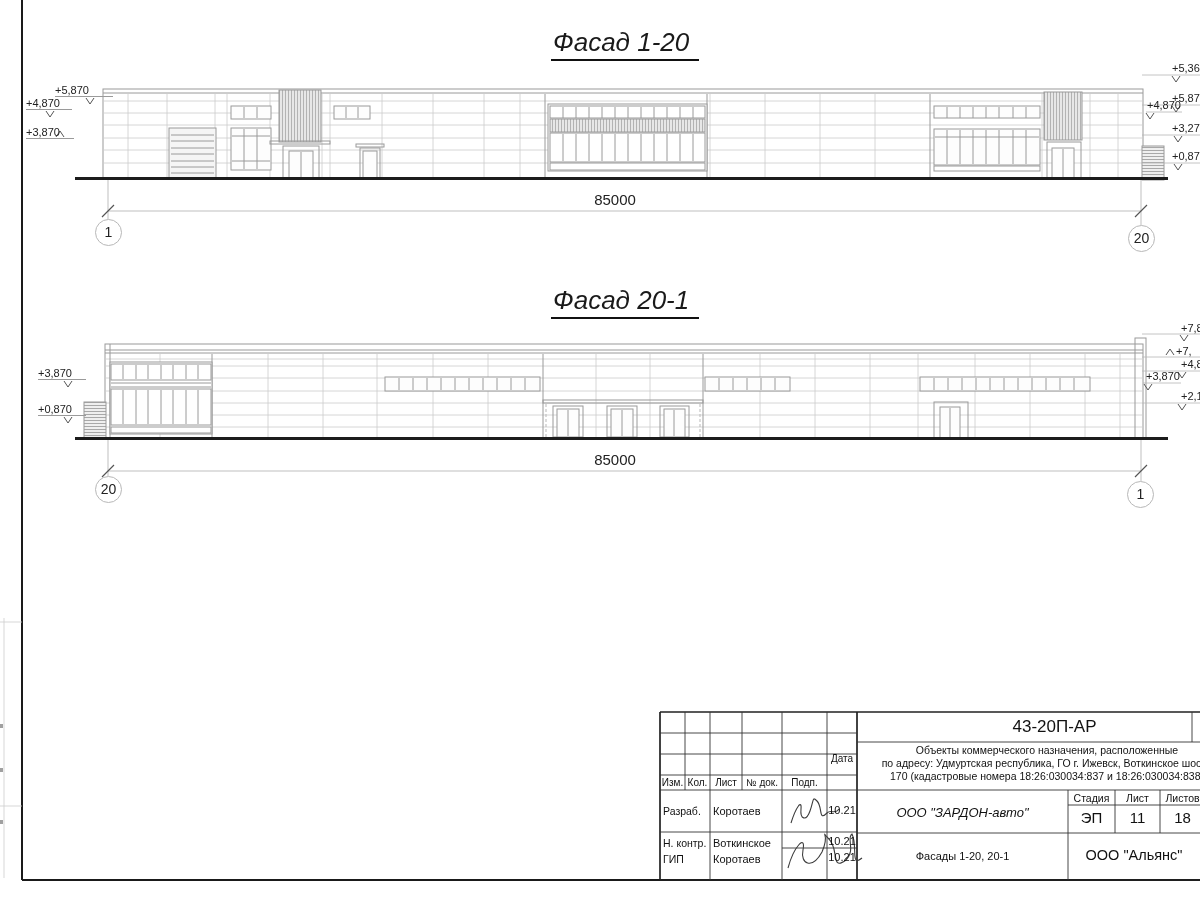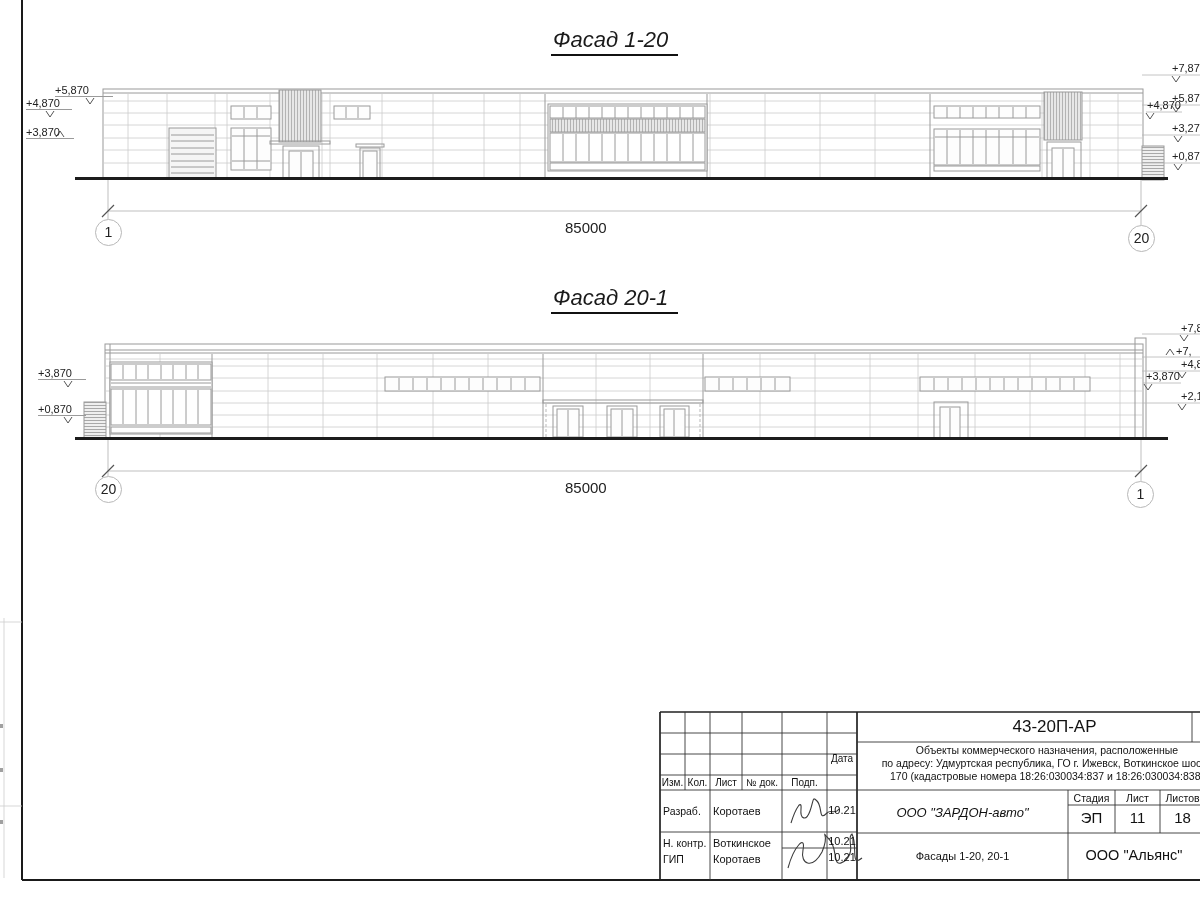--- a/index.html
+++ b/index.html
@@ -1,24 +1,24 @@
 <!DOCTYPE html>
 <html><head>
 <meta charset="utf-8">
 <style>
   html,body{margin:0;padding:0;}
   body{width:1200px;height:900px;overflow:hidden;background:#fff;position:relative;
        font-family:"Liberation Sans",sans-serif;color:#1a1a1a;}
   svg.lines{position:absolute;left:0;top:0;z-index:1;}
   .txt{position:absolute;z-index:2;white-space:nowrap;}
-  .fig-title{font-size:22px;font-style:italic;text-align:right;}
+  .fig-title{font-size:26px;font-style:italic;text-align:right;}
   .fig-title .u{border-bottom:2px solid #111;padding:0 10px 1px 2px;display:inline-block;}
   .elev{font-size:11px;color:#222;}
   .elev .u{border-bottom:1px solid #9a9a9a;display:inline-block;}
-  .dim{font-size:15px;width:100px;color:#222;margin-top:28px;}
+  .dim{font-size:15px;text-align:center;width:100px;color:#222;}
   .bubble{width:25px;height:25px;border:1px solid #b8b8b8;border-radius:50%;text-align:center;
           line-height:25px;font-size:14px;background:#fff;color:#222;z-index:2;position:absolute;}
   .tc{text-align:center;}
   .tb{color:#111;}
 </style>
 </head>
 <body>
 
 <svg class="lines" width="1200" height="900" viewBox="0 0 1200 900">
   <defs>
@@ -151,21 +151,21 @@
     <path d="M788 868 C794 846 806 834 803 850 C800 864 812 870 822 852 C830 834 820 830 828 838 C840 848 830 872 846 860 C856 850 846 838 852 834 C858 846 850 868 862 858"></path>
   </g>
 </svg>
 
 <div class="txt fig-title" style="left:551px;top:27px">
   <span class="u">Фасад 1-20</span>
 </div>
 <div class="txt elev" style="left:55px;top:84px"><span class="u" style="padding-right:24px">+5,870</span></div>
 <div class="txt elev" style="left:26px;top:97px"><span class="u" style="padding-right:12px">+4,870</span></div>
 <div class="txt elev" style="left:26px;top:126px"><span class="u" style="padding-right:14px">+3,870</span></div>
-<div class="txt elev" style="left:1172px;top:62px">+7,87</div>
+<div class="txt elev" style="left:1172px;top:62px">+5,36</div>
 <div class="txt elev" style="left:1172px;top:92px">+5,87</div>
 <div class="txt elev" style="left:1147px;top:99px">+4,870</div>
 <div class="txt elev" style="left:1172px;top:122px">+3,27</div>
 <div class="txt elev" style="left:1172px;top:150px">+0,87</div>
 <div class="txt dim" style="left:565px;top:191px">85000</div>
 <div class="bubble" style="left:95px;top:219px">1</div>
 <div class="bubble" style="left:1128px;top:225px">20</div>
 
 <div class="txt fig-title" style="left:551px;top:285px">
   <span class="u">Фасад 20-1</span>

